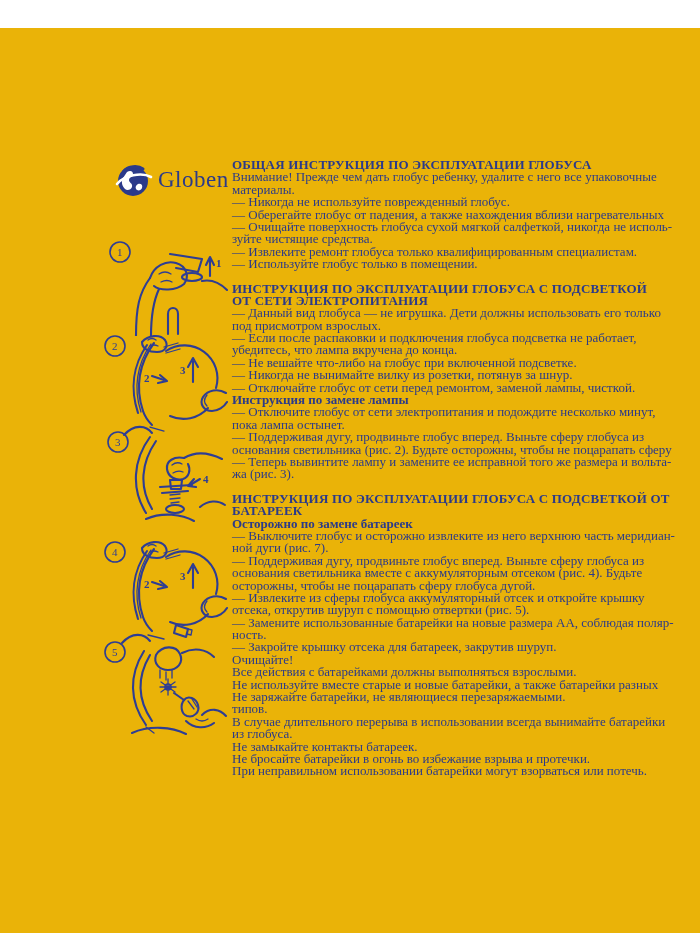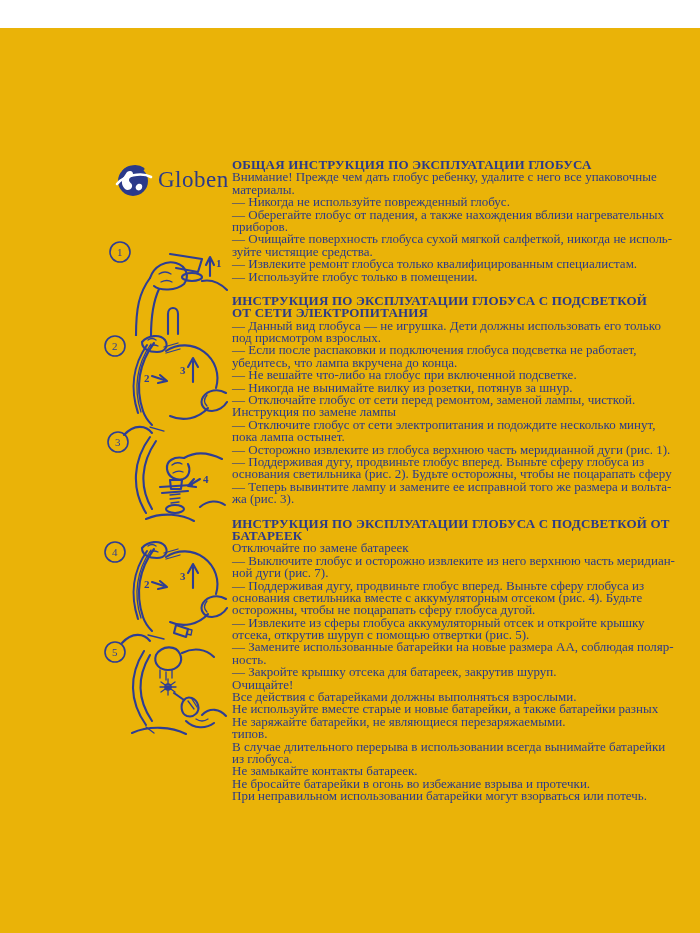--- a/index.html
+++ b/index.html
@@ -14,21 +14,21 @@
   .fig path,.fig line,.fig circle.o,.fig ellipse,.fig polyline{
       fill:none;stroke:#2e3d94;stroke-width:2.1;stroke-linecap:round;stroke-linejoin:round;}
   .fig .thin{stroke-width:1.3;}
   .fig text{fill:#2e3d94;font-family:"Liberation Serif", serif;font-weight:bold;font-size:11px;stroke:none;}
   .fig .num{font-size:11px;font-weight:normal;}
   
   .text-col{position:absolute;left:232px;top:131px;width:362px;}
   .section + .section{margin-top:12px;}
   .line{font-size:13px;line-height:12.4px;height:12.4px;white-space:nowrap;color:#2b3a8a;}
   .line.h{font-weight:bold;letter-spacing:.2px;}
-  .line.b{font-weight:normal;}
+  .line.b{font-weight:bold;}
 </style>
 </head>
 <body>
 
 <div class="page">
 
   <div class="logo">
     <svg width="40" height="40" viewBox="0 0 40 40">
       <circle cx="19" cy="21" r="15" fill="#2b3a8a"></circle>
       <path d="M10,11 C14,6 24,5 29,9" fill="none" stroke="#2b3a8a" stroke-width="3" stroke-linecap="round"></path>
@@ -225,49 +225,47 @@
     </svg>
   </div>
 
   <div class="text-col" id="text-col">
       <div class="section">
         <div class="line h">ОБЩАЯ ИНСТРУКЦИЯ ПО ЭКСПЛУАТАЦИИ ГЛОБУСА</div>
         <div class="line t">Внимание! Прежде чем дать глобус ребенку, удалите с него все упаковочные</div>
         <div class="line t">материалы.</div>
         <div class="line t">— Никогда не используйте поврежденный глобус.</div>
         <div class="line t">— Оберегайте глобус от падения, а также нахождения вблизи нагревательных</div>
-        <div class="line t">приборов.</div>
         <div class="line t">— Очищайте поверхность глобуса сухой мягкой салфеткой, никогда не исполь-</div>
         <div class="line t">зуйте чистящие средства.</div>
         <div class="line t">— Извлеките ремонт глобуса только квалифицированным специалистам.</div>
         <div class="line t">— Используйте глобус только в помещении.</div>
       </div>
       <div class="section">
         <div class="line h">ИНСТРУКЦИЯ ПО ЭКСПЛУАТАЦИИ ГЛОБУСА С ПОДСВЕТКОЙ</div>
         <div class="line h">ОТ СЕТИ ЭЛЕКТРОПИТАНИЯ</div>
         <div class="line t">— Данный вид глобуса — не игрушка. Дети должны использовать его только</div>
         <div class="line t">под присмотром взрослых.</div>
         <div class="line t">— Если после распаковки и подключения глобуса подсветка не работает,</div>
         <div class="line t">убедитесь, что лампа вкручена до конца.</div>
         <div class="line t">— Не вешайте что-либо на глобус при включенной подсветке.</div>
         <div class="line t">— Никогда не вынимайте вилку из розетки, потянув за шнур.</div>
         <div class="line t">— Отключайте глобус от сети перед ремонтом, заменой лампы, чисткой.</div>
         <div class="line b">Инструкция по замене лампы</div>
         <div class="line t">— Отключите глобус от сети электропитания и подождите несколько минут,</div>
         <div class="line t">пока лампа остынет.</div>
-        <div class="line t">— Осторожно извлеките из глобуса верхнюю часть меридианной дуги (рис. 1).</div>
         <div class="line t">— Поддерживая дугу, продвиньте глобус вперед. Выньте сферу глобуса из</div>
         <div class="line t">основания светильника (рис. 2). Будьте осторожны, чтобы не поцарапать сферу</div>
         <div class="line t">— Теперь вывинтите лампу и замените ее исправной того же размера и вольта-</div>
         <div class="line t">жа (рис. 3).</div>
       </div>
       <div class="section">
         <div class="line h">ИНСТРУКЦИЯ ПО ЭКСПЛУАТАЦИИ ГЛОБУСА С ПОДСВЕТКОЙ ОТ</div>
         <div class="line h">БАТАРЕЕК</div>
-        <div class="line b">Отключайте по замене батареек</div>
+        <div class="line b">Осторожно по замене батареек</div>
         <div class="line t">— Выключите глобус и осторожно извлеките из него верхнюю часть меридиан-</div>
         <div class="line t">ной дуги (рис. 7).</div>
         <div class="line t">— Поддерживая дугу, продвиньте глобус вперед. Выньте сферу глобуса из</div>
         <div class="line t">основания светильника вместе с аккумуляторным отсеком (рис. 4). Будьте</div>
         <div class="line t">осторожны, чтобы не поцарапать сферу глобуса дугой.</div>
         <div class="line t">— Извлеките из сферы глобуса аккумуляторный отсек и откройте крышку</div>
         <div class="line t">отсека, открутив шуруп с помощью отвертки (рис. 5).</div>
         <div class="line t">— Замените использованные батарейки на новые размера АА, соблюдая поляр-</div>
         <div class="line t">ность.</div>
         <div class="line t">— Закройте крышку отсека для батареек, закрутив шуруп.</div>

